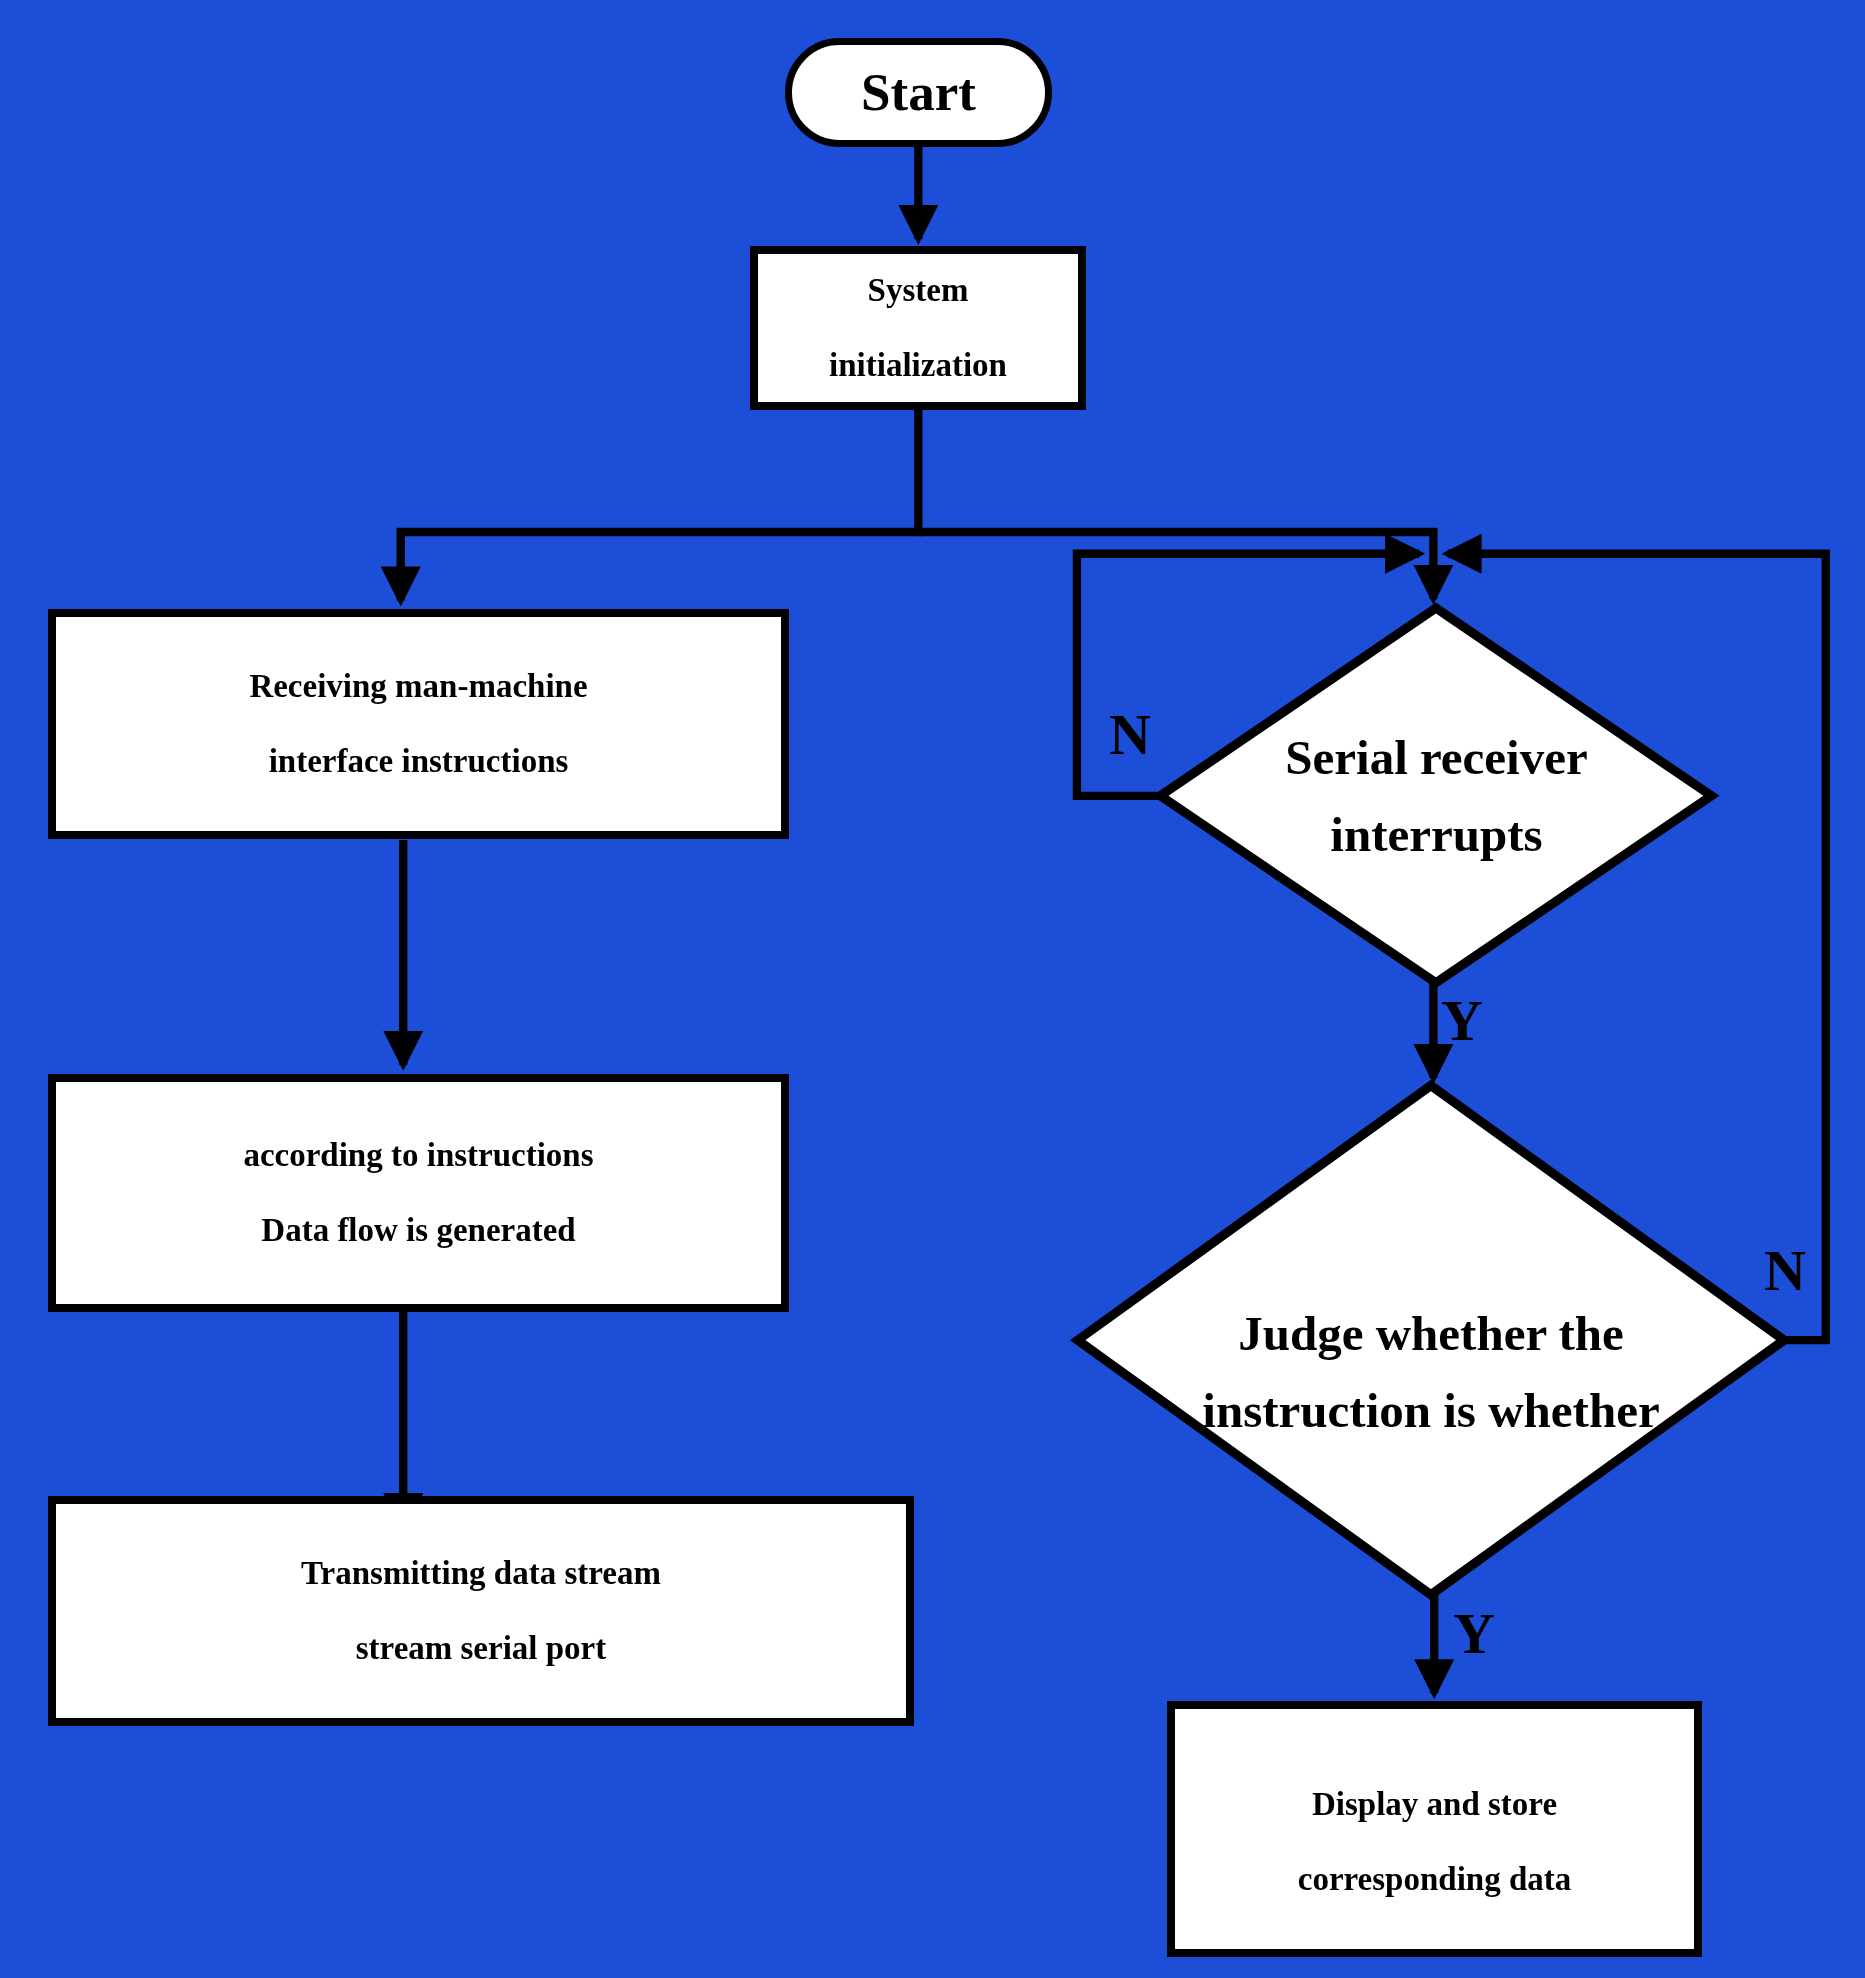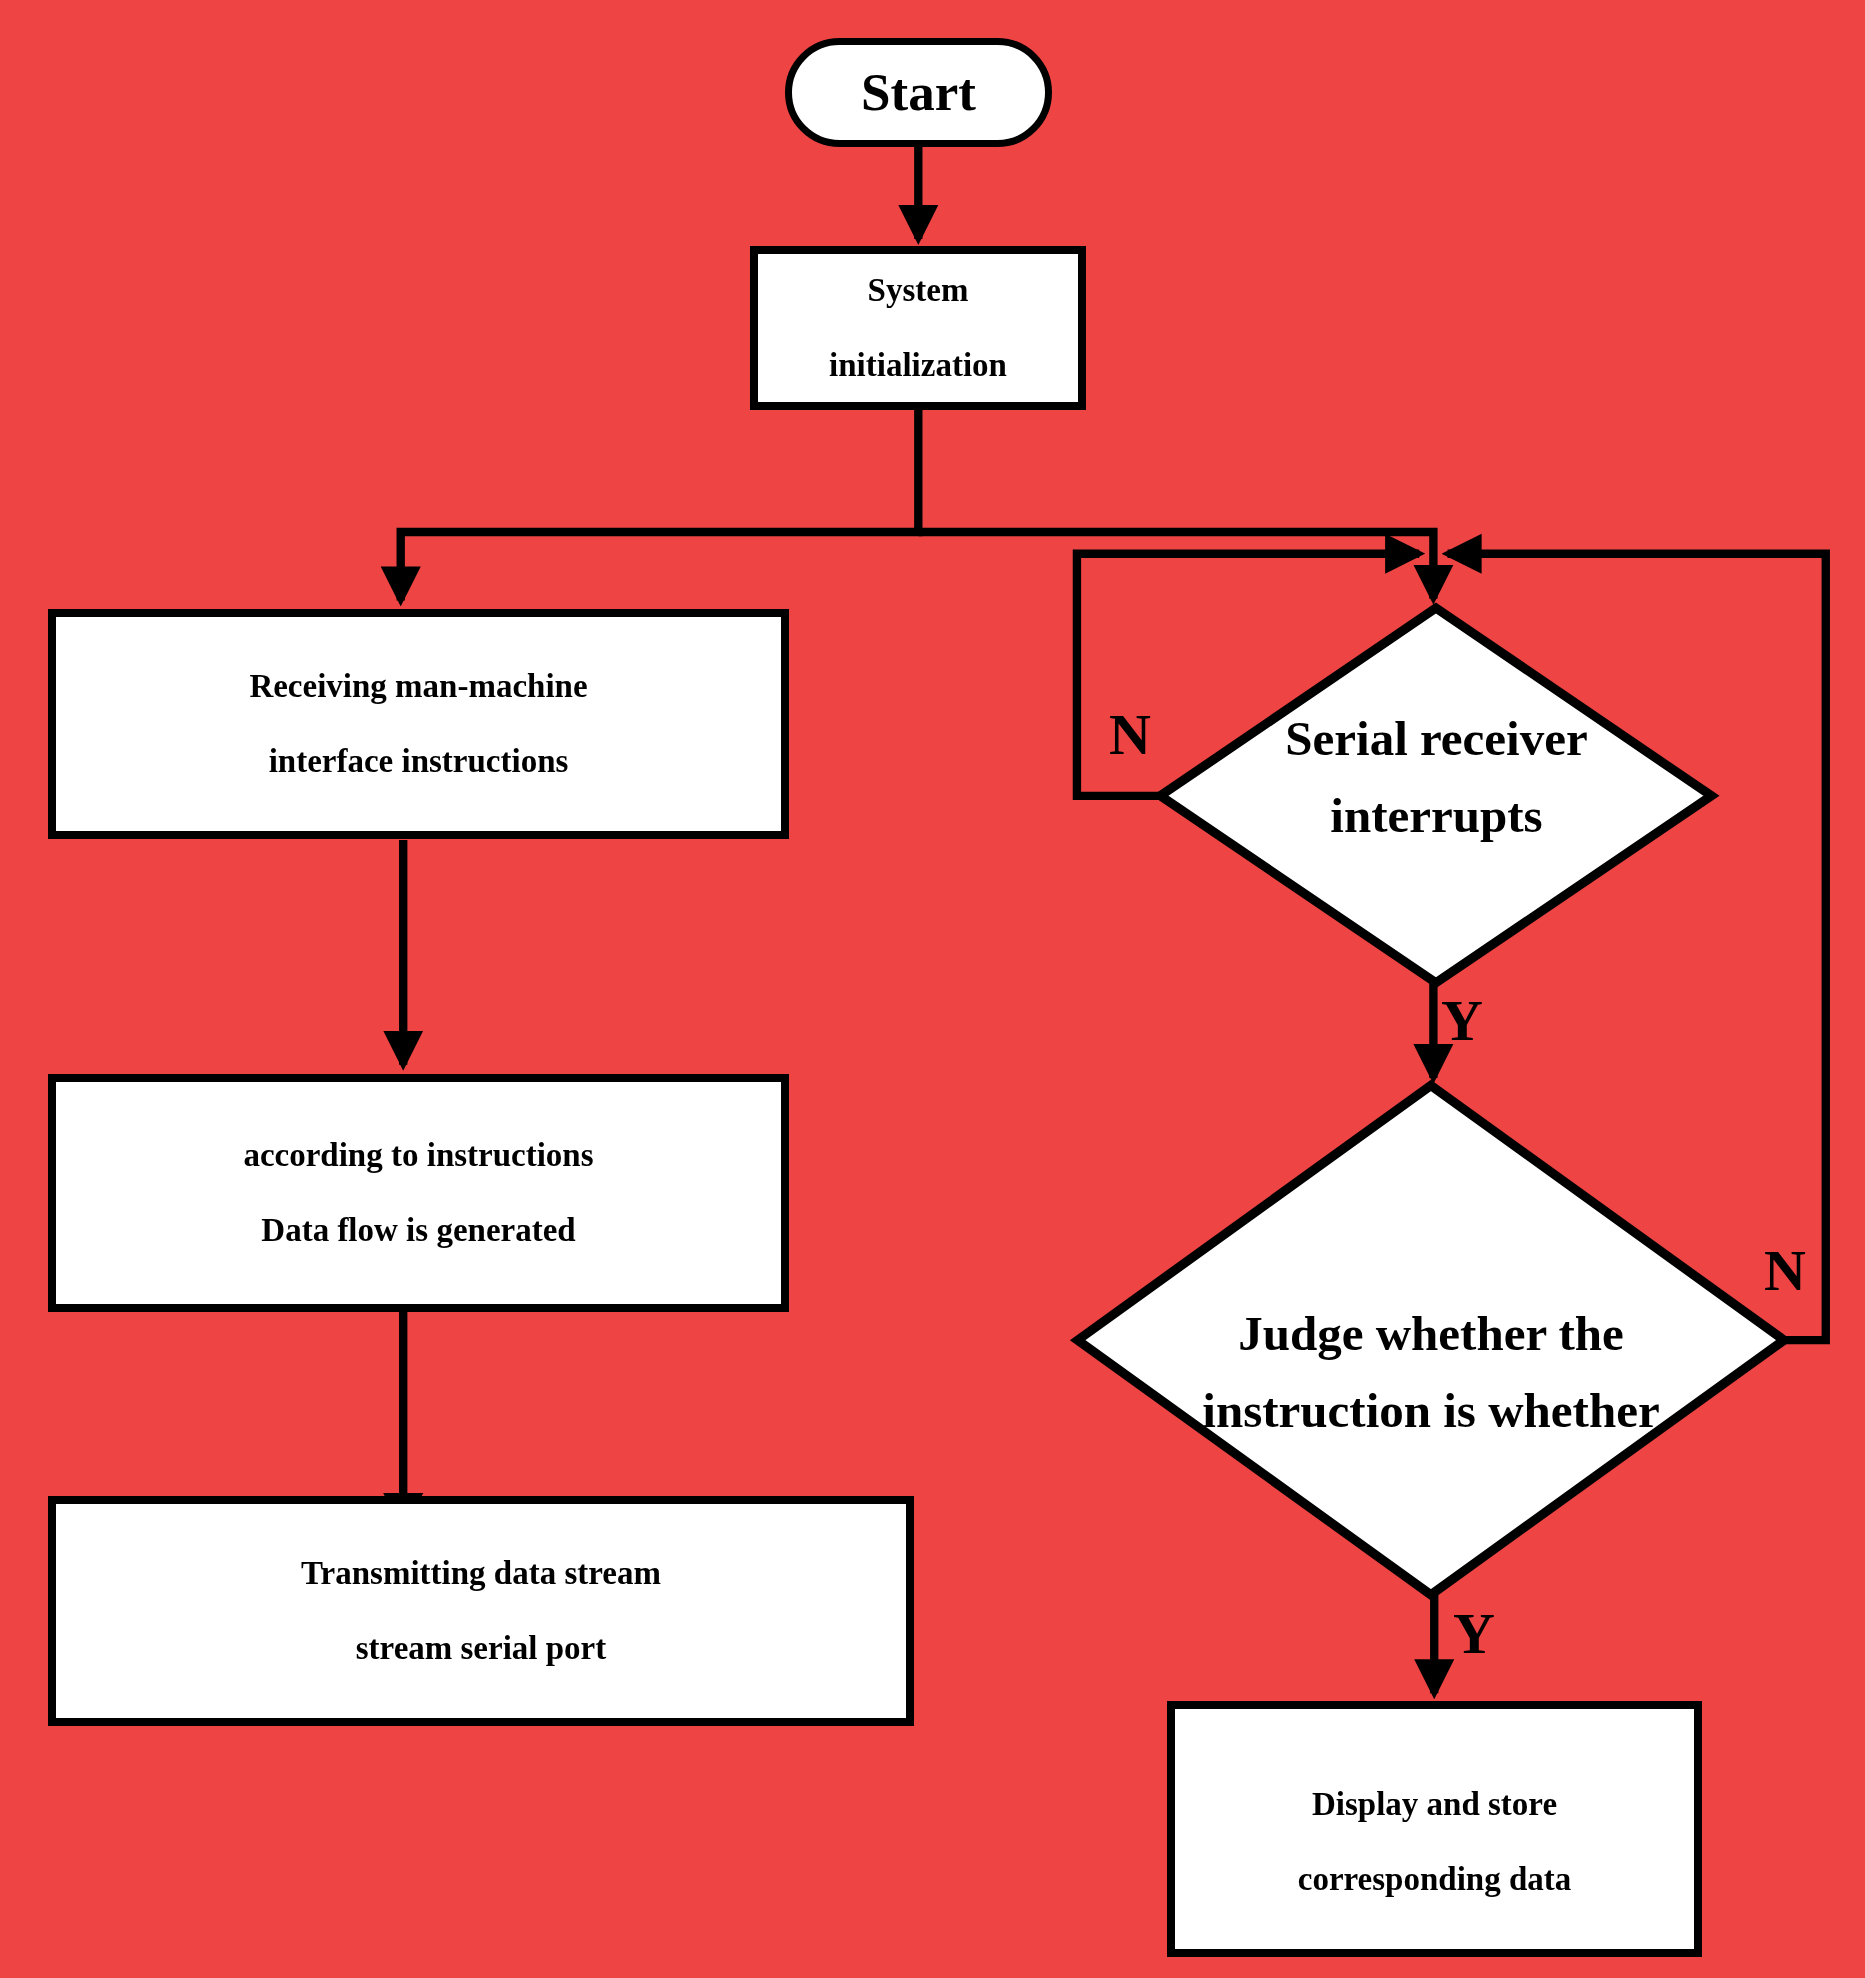--- a/index.html
+++ b/index.html
@@ -1,19 +1,19 @@
 <!DOCTYPE html>
 <html style="font-size:13.4px"><head>
 <meta charset="utf-8">
 <style>
   html,body{margin:0;padding:0;background:#ffffff;}
   #canvas{
     position:relative;
     width:1865px;height:1979px;
-    background:#ef4444;
+    background:#1d4ed8;
     font-family:"Liberation Serif","DejaVu Serif",serif;
     color:#000;
     overflow:hidden;
   }
   #wires{position:absolute;left:0;top:0;width:1865px;height:1979px;}
   .node{
     position:absolute;
     box-sizing:border-box;
     display:flex;flex-direction:column;
     align-items:center;justify-content:center;
@@ -102,21 +102,21 @@
   <div class="node process" style="left:48px;top:1496px;width:866px;height:230px;">
     <div>Transmitting data stream</div>
     <div>stream serial port</div>
   </div>
 
   <div class="node process" style="left:1167px;top:1701px;width:535px;height:256px;padding-top:25px;">
     <div>Display and store</div>
     <div>corresponding data</div>
   </div>
 
-  <div class="diamond-label" style="left:1186px;top:702px;width:501px;height:150px;">
+  <div class="diamond-label" style="left:1186px;top:721px;width:501px;height:150px;">
     <div>Serial receiver</div>
     <div>interrupts</div>
   </div>
 
   <div class="diamond-label" style="left:1097px;top:1297px;width:668px;height:150px;">
     <div>Judge whether the</div>
     <div>instruction is whether</div>
   </div>
 
   <div class="edge-label" style="left:1109px;top:706px;">N</div>

